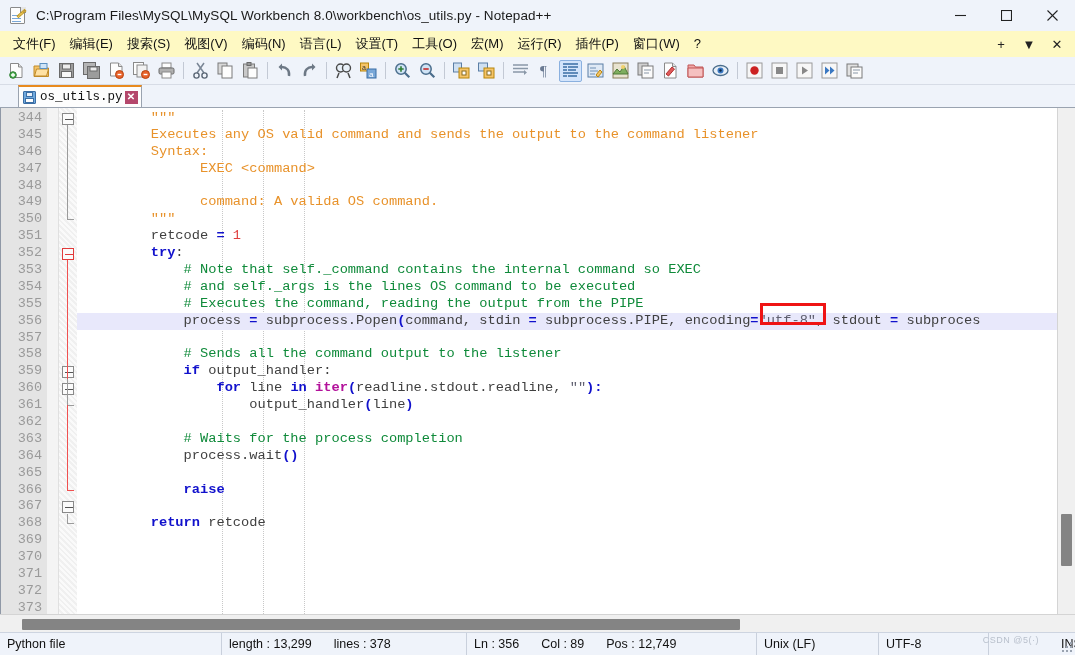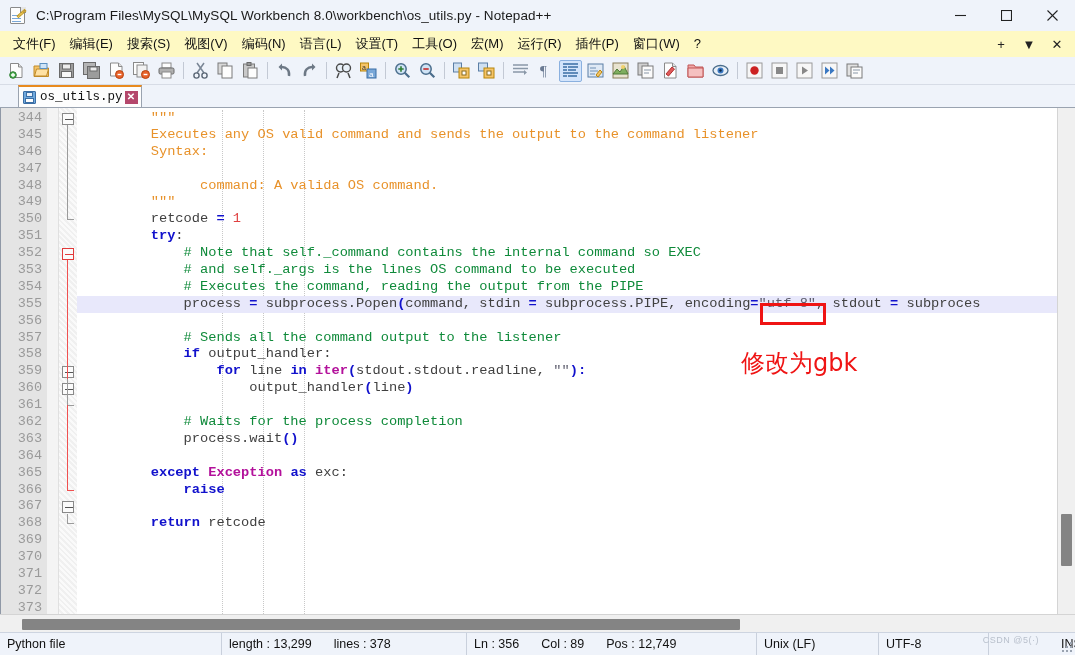--- a/index.html
+++ b/index.html
@@ -750,43 +750,42 @@
           <div class="fold-line" style="top: 270.5px; height: 26.8px;"></div>
           <div class="fold-line" style="top: 405.7px; height: 9.9px;"></div>
         </div>
 
       <div class="code-area" id="code-area">
         <div class="indent-guide" style="left:145px;"></div>
         <div class="indent-guide" style="left:186px;"></div>
         <div class="indent-guide" style="left:227px;"></div>
 
         <div class="anno-box" style="left:683px; top:195px; width:66px; height:22px;"></div>
-        <div class="anno-text" style="left:664px; top:239px;">修改为gbk</div>
       <div class="code-line"><span class="tk-str">        """</span></div>
           <div class="code-line"><span class="tk-str">        Executes any OS valid command and sends the output to the command listener</span></div>
           <div class="code-line"><span class="tk-str">        Syntax:</span></div>
+          <div class="code-line"><span class="tk-str">              EXEC &lt;command&gt;</span></div>
           <div class="code-line"><span class="tk-txt"></span>&nbsp;</div>
           <div class="code-line"><span class="tk-str">              command: A valida OS command.</span></div>
           <div class="code-line"><span class="tk-str">        """</span></div>
           <div class="code-line"><span class="tk-txt">        retcode </span><span class="tk-op">=</span><span class="tk-txt"> </span><span class="tk-num">1</span></div>
           <div class="code-line"><span class="tk-kw">        try</span><span class="tk-txt">:</span></div>
           <div class="code-line"><span class="tk-cmt">            # Note that self._command contains the internal command so EXEC</span></div>
           <div class="code-line"><span class="tk-cmt">            # and self._args is the lines OS command to be executed</span></div>
           <div class="code-line"><span class="tk-cmt">            # Executes the command, reading the output from the PIPE</span></div>
           <div class="code-line current"><span class="tk-txt">            process </span><span class="tk-op">=</span><span class="tk-txt"> subprocess.Popen</span><span class="tk-pn">(</span><span class="tk-txt">command, stdin </span><span class="tk-op">=</span><span class="tk-txt"> subprocess.PIPE, encoding</span><span class="tk-op">=</span><span class="tk-qs">"utf-8"</span><span class="tk-txt">, stdout </span><span class="tk-op">=</span><span class="tk-txt"> subproces</span></div>
           <div class="code-line"><span class="tk-txt"></span>&nbsp;</div>
           <div class="code-line"><span class="tk-cmt">            # Sends all the command output to the listener</span></div>
           <div class="code-line"><span class="tk-kw">            if</span><span class="tk-txt"> output_handler:</span></div>
-          <div class="code-line"><span class="tk-kw">                for</span><span class="tk-txt"> line </span><span class="tk-kw">in</span><span class="tk-txt"> </span><span class="tk-bi">iter</span><span class="tk-pn">(</span><span class="tk-txt">stdout.stdout.readline, </span><span class="tk-qs">""</span><span class="tk-pn">):</span></div>
+          <div class="code-line"><span class="tk-kw">                for</span><span class="tk-txt"> line </span><span class="tk-kw">in</span><span class="tk-txt"> </span><span class="tk-bi">iter</span><span class="tk-pn">(</span><span class="tk-txt">readline.stdout.readline, </span><span class="tk-qs">""</span><span class="tk-pn">):</span></div>
           <div class="code-line"><span class="tk-txt">                    output_handler</span><span class="tk-pn">(</span><span class="tk-txt">line</span><span class="tk-pn">)</span></div>
           <div class="code-line"><span class="tk-txt"></span>&nbsp;</div>
           <div class="code-line"><span class="tk-cmt">            # Waits for the process completion</span></div>
           <div class="code-line"><span class="tk-txt">            process.wait</span><span class="tk-pn">()</span></div>
           <div class="code-line"><span class="tk-txt"></span>&nbsp;</div>
-          <div class="code-line"><span class="tk-kw">        except </span><span class="tk-bi">Exception</span><span class="tk-txt"> </span><span class="tk-kw">as</span><span class="tk-txt"> exc:</span></div>
           <div class="code-line"><span class="tk-kw">            raise</span></div>
           <div class="code-line"><span class="tk-txt"></span>&nbsp;</div>
           <div class="code-line"><span class="tk-kw">        return</span><span class="tk-txt"> retcode</span></div>
           <div class="code-line"><span class="tk-txt"></span>&nbsp;</div>
           <div class="code-line"><span class="tk-txt"></span>&nbsp;</div>
           <div class="code-line"><span class="tk-txt"></span>&nbsp;</div>
         </div>
     </div>
 
     <div class="vscroll">

